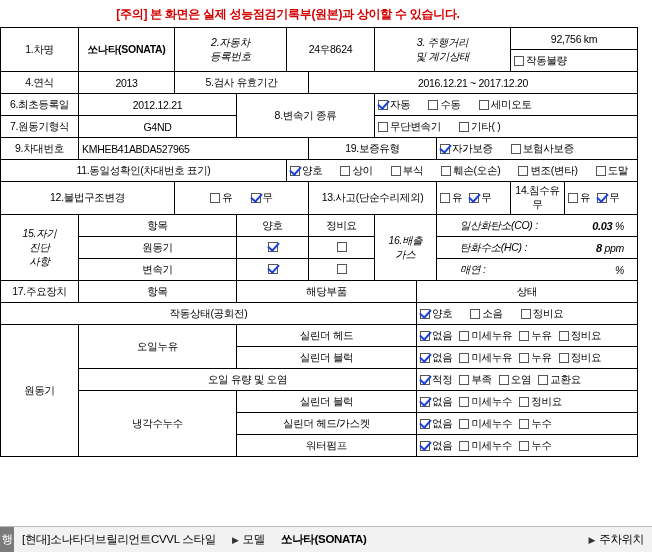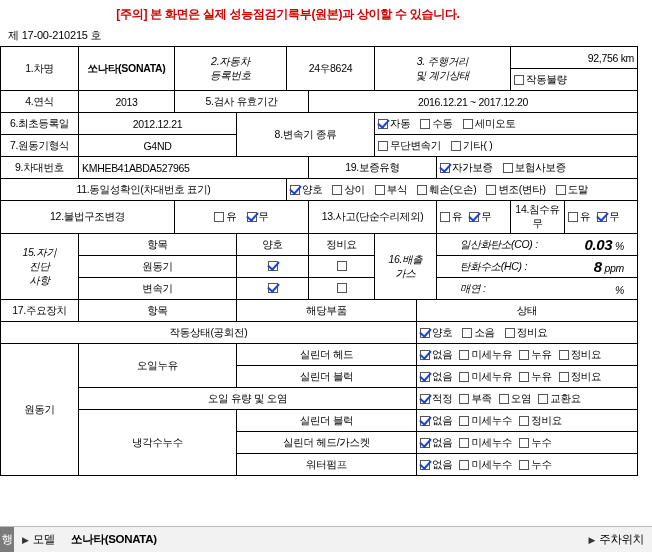--- a/index.html
+++ b/index.html
@@ -44,23 +44,23 @@
   table.main td {
     border: 1px solid #000;
     font-size: 10.5px;
     padding: 2px 3px;
     letter-spacing: -0.3px;
     height: 22px;
     vertical-align: middle;
   }
   .c { text-align: center; }
   .l { text-align: left; }
-  .r { text-align: right; }
+  .r { text-align: center; }
   .big { font-size: 11.5px; font-weight: bold; }
-  .opts { display: flex; align-items: center; gap: 10px; flex-wrap: nowrap; }
+  .opts { display: flex; align-items: center; gap: 18px; flex-wrap: nowrap; }
   .opts.tight { gap: 7px; }
   .opt { display: inline-flex; align-items: center; gap: 2px; white-space: nowrap; font-size: 10.5px; }
   
   .cb {
     display: inline-block;
     width: 10px; height: 10px;
     border: 1px solid #555;
     background: #fff;
     position: relative;
     flex: 0 0 auto;
@@ -92,30 +92,29 @@
     height: 26px;
     padding: 0 8px;
     white-space: nowrap;
     letter-spacing: -0.3px;
   }
   .bb-first { background: #7b7b7b; color: #fff; width: 14px; padding: 0; justify-content: center; }
   .bb-strong { font-weight: bold; }
   .arrow { font-size: 9px; color: #333; margin-right: 4px; }
   .emis-row { display: flex; justify-content: space-between; align-items: center; padding: 0 10px 0 20px; }
   .emis-label { font-size: 10.5px; }
-  .emis-val { font-size: 15px; font-weight: bold; }
+  .emis-val { font-size: 11px; font-weight: bold; }
   .emis-unit { font-size: 10.5px; }
 </style>
 </head>
 <body>
 
 <div id="page">
 
   <div class="warn">[주의] 본 화면은 실제 성능점검기록부(원본)과 상이할 수 있습니다.</div>
-  <div class="docnum">제 17-00-210215 호</div>
 
   <table class="main">
     <colgroup>
       <col style="width:78px">
       <col style="width:96px">
       <col style="width:62px">
       <col style="width:50px">
       <col style="width:22px">
       <col style="width:28px">
       <col style="width:38px">
@@ -503,20 +502,21 @@
             <span>누수</span>
           </span>
         </div>
       </td>
     </tr>
   </tbody>
     </table>
 
   <div class="bottombar">
     <div class="bb-seg bb-first">행</div>
+    <div class="bb-seg">[현대]소나타더브릴리언트CVVL 스타일</div>
     <div class="bb-seg">
       <span class="arrow">▶</span>
       <span>모델</span>
     </div>
     <div class="bb-seg bb-strong">쏘나타(SONATA)</div>
     <div class="bb-seg" style="margin-left:auto">
       <span class="arrow">▶</span>
       <span>주차위치</span>
     </div>
   </div>

